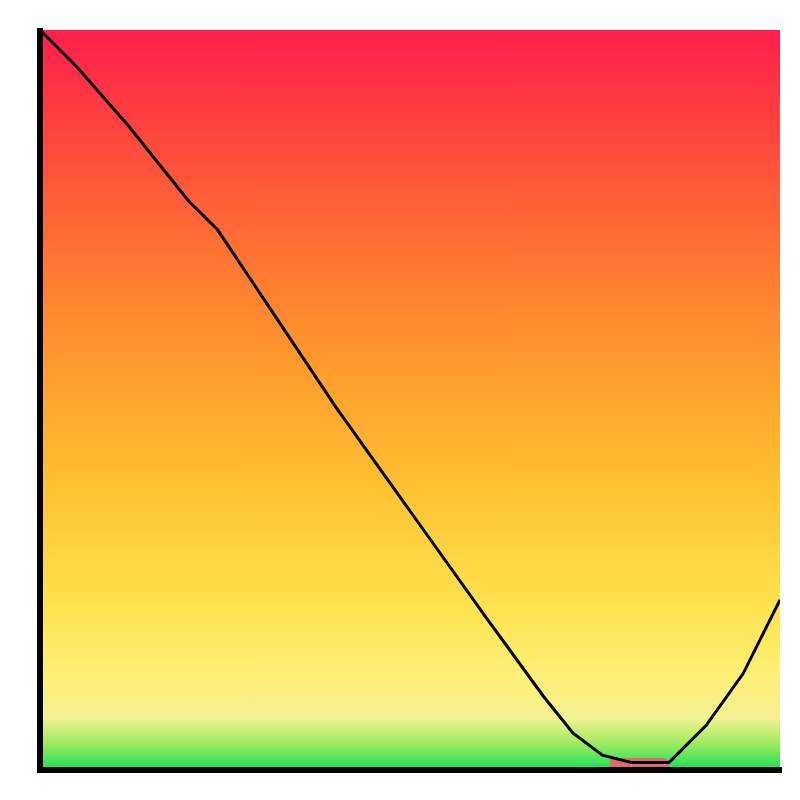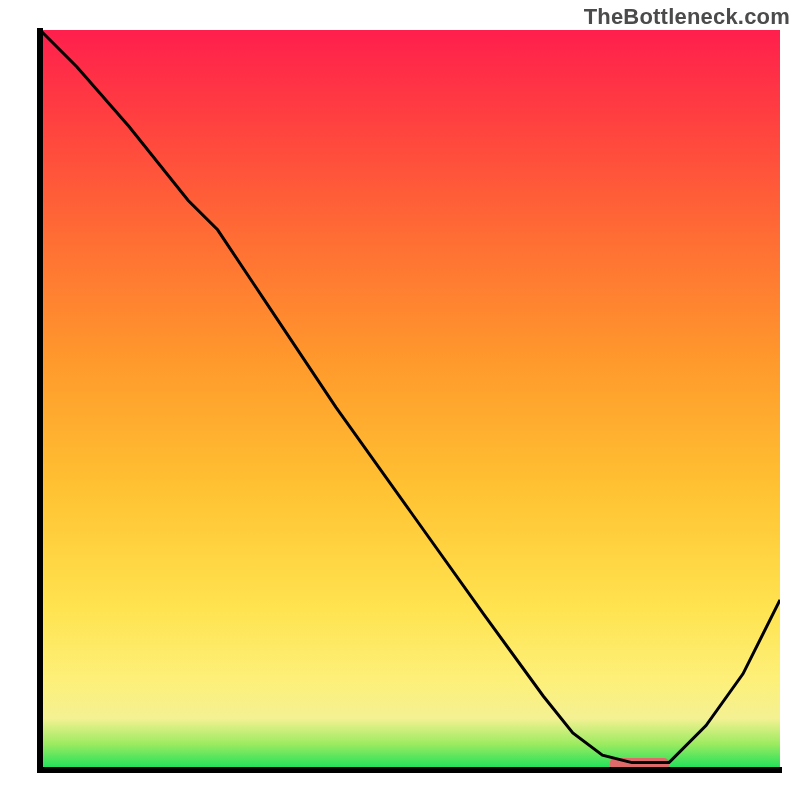--- a/index.html
+++ b/index.html
@@ -31,21 +31,20 @@
     left: 0;
     top: 0;
     width: 800px;
     height: 800px;
   }
 </style>
 </head>
 <body>
 
 <div class="stage">
-  <div class="watermark">TheBottleneck.com</div>
 
   <svg class="plot" viewBox="0 0 800 800">
     <defs>
       <linearGradient id="bgGrad" x1="0" y1="1" x2="0" y2="0">
           <stop offset="0.00%" stop-color="#15e05a"></stop>
           <stop offset="3.50%" stop-color="#9ceb60"></stop>
           <stop offset="7.00%" stop-color="#f4f193"></stop>
           <stop offset="12.00%" stop-color="#fdf07a"></stop>
           <stop offset="22.00%" stop-color="#ffe34f"></stop>
           <stop offset="38.00%" stop-color="#ffc232"></stop>

